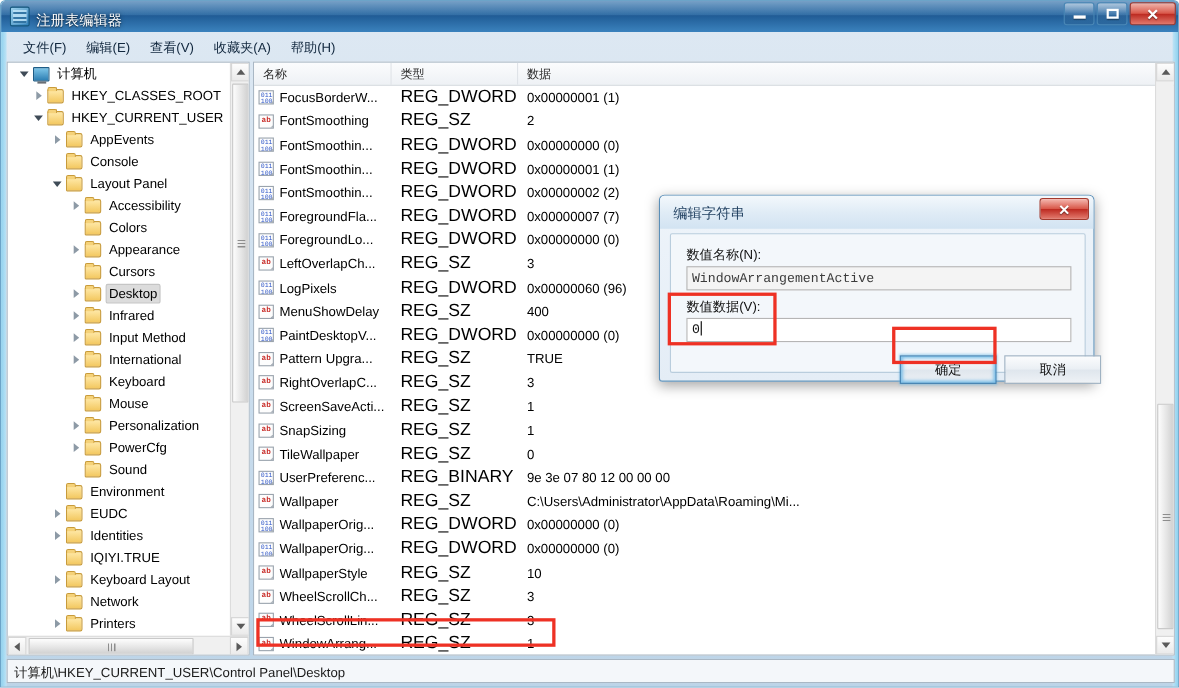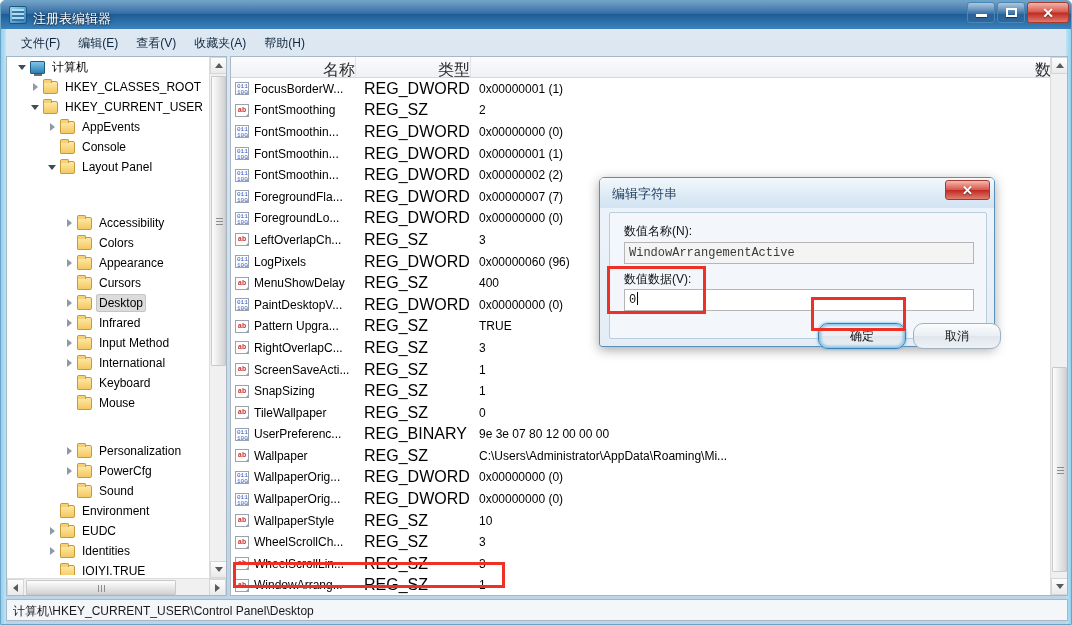--- a/index.html
+++ b/index.html
@@ -140,22 +140,22 @@
     position:absolute; left:224px; top:0; width:838px; height:540px;
     background:#ffffff; border:1px solid #a9b7c4; overflow:hidden;
   }
   #lheader {
     position:absolute; left:0; top:0; height:21px; width:836px;
     background: linear-gradient(180deg,#fbfcfd,#eef1f5);
     border-bottom:1px solid #d4d9de;
     display:flex;
   }
   .hcell {
-    font-size:16px; color:#2b2b2b; padding:3px 0 0 8px;
-    border-right:1px solid #dfe3e8; height:20px; overflow:hidden; white-space:nowrap;text-align:right;
+    font-size:11px; color:#2b2b2b; padding:3px 0 0 8px;
+    border-right:1px solid #dfe3e8; height:20px; overflow:hidden; white-space:nowrap;
   }
   #hc-name { width:125px; }
   #hc-type { width:115px; }
   #hc-data { width:596px; border-right:none; }
   #lbody { position:absolute; left:0; top:21px; width:820px; }
   .lrow { height:21.6px; display:flex; align-items:center; white-space:nowrap; }
   .vicon {
     width:14px; height:13px; flex:0 0 14px; margin:0 5px 0 4px;
     border:1px solid #9aa3ad; background:#fdfdfd; position:relative;
     font-size:6px; line-height:6px; color:#2f57c8; overflow:hidden;
@@ -267,21 +267,21 @@
   #dlgNameInput { background:#f4f4f4; color:#3b3b3b; }
   #dlgValueInput .caret {
     display:inline-block; width:1px; height:13px; background:#000;
     vertical-align:-2px; margin-left:1px;
   }
   .dlgBtn {
     position:absolute; width:88px; height:26px;
     font-size:12px; color:#111;
     display:flex; align-items:center; justify-content:center;
     background: linear-gradient(180deg,#fbfcfd,#eaeff4 48%, #dfe6ed 52%, #eef2f6);
-    border:1px solid #9fb2c2; border-radius:10px;
+    border:1px solid #9fb2c2; border-radius:0;
   }
   #dlgOk {
     border:1px solid #3c7fb1;
     box-shadow: 0 0 3px 2px rgba(110,185,230,.85) inset, 0 0 2px 1px rgba(110,185,230,.6);
   }
 </style>
 </head>
 <body>
 
 <div id="window">
@@ -337,21 +337,21 @@
           <div class="trow" style="padding-left: 40px;">
             <span class="exp none"></span>
             <span class="folder"></span>
             <span class="tlabel">Console</span>
           </div>
           <div class="trow" style="padding-left: 40px;">
             <span class="exp open"></span>
             <span class="folder"></span>
             <span class="tlabel">Layout Panel</span>
           </div>
-          <div class="trow" style="padding-left: 57px; margin-top: 36px;">
+          <div class="trow" style="padding-left: 57px;">
             <span class="exp closed"></span>
             <span class="folder"></span>
             <span class="tlabel">Accessibility</span>
           </div>
           <div class="trow" style="padding-left: 57px;">
             <span class="exp none"></span>
             <span class="folder"></span>
             <span class="tlabel">Colors</span>
           </div>
           <div class="trow" style="padding-left: 57px;">
@@ -387,21 +387,21 @@
           <div class="trow" style="padding-left: 57px;">
             <span class="exp none"></span>
             <span class="folder"></span>
             <span class="tlabel">Keyboard</span>
           </div>
           <div class="trow" style="padding-left: 57px;">
             <span class="exp none"></span>
             <span class="folder"></span>
             <span class="tlabel">Mouse</span>
           </div>
-          <div class="trow" style="padding-left: 57px; margin-top: 28px;">
+          <div class="trow" style="padding-left: 57px;">
             <span class="exp closed"></span>
             <span class="folder"></span>
             <span class="tlabel">Personalization</span>
           </div>
           <div class="trow" style="padding-left: 57px;">
             <span class="exp closed"></span>
             <span class="folder"></span>
             <span class="tlabel">PowerCfg</span>
           </div>
           <div class="trow" style="padding-left: 57px;">

